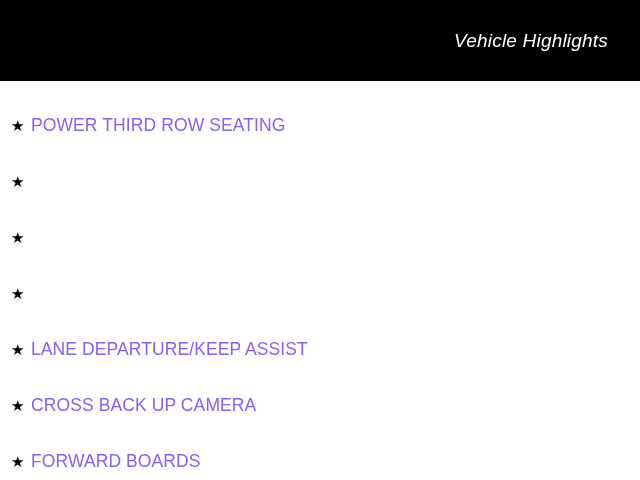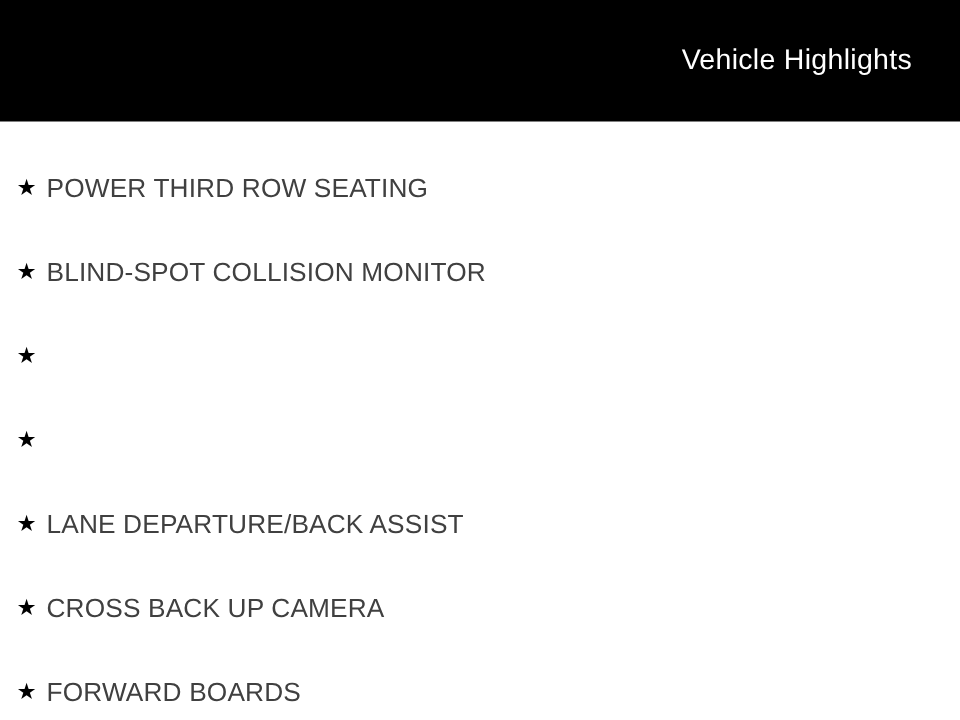--- a/index.html
+++ b/index.html
@@ -24,20 +24,21 @@
     top: 0;
     left: 0;
     width: 640px;
     height: 81px;
     background: #000000;
     display: flex;
     align-items: center;
     justify-content: flex-end;
     box-sizing: border-box;
     padding-right: 32px;
+    font-style: italic;
   }
   .header-title {
     color: #ffffff;
     font-size: 19px;
     letter-spacing: 0.2px;
     font-weight: 400;
     white-space: nowrap;
   }
   .highlight-list {
     position: absolute;
@@ -56,21 +57,21 @@
   }
   .bullet-star {
     width: 20px;
     flex: 0 0 20px;
     color: #000000;
     font-size: 15px;
     line-height: 1;
     text-align: left;
   }
   .item-label {
-    color: #404040;
+    color: #8b5cf6;
     font-size: 17.5px;
     letter-spacing: 0.1px;
     white-space: nowrap;
   }
 </style>
 </head>
 <body>
 
 <div class="page">
 
@@ -80,34 +81,33 @@
 
   <div class="highlight-list">
 
     <div class="highlight-item">
       <span class="bullet-star">★</span>
       <span class="item-label">POWER THIRD ROW SEATING</span>
     </div>
 
     <div class="highlight-item">
       <span class="bullet-star">★</span>
-      <span class="item-label">BLIND-SPOT COLLISION MONITOR</span>
     </div>
 
     <div class="highlight-item">
       <span class="bullet-star">★</span>
     </div>
 
     <div class="highlight-item">
       <span class="bullet-star">★</span>
     </div>
 
     <div class="highlight-item">
       <span class="bullet-star">★</span>
-      <span class="item-label">LANE DEPARTURE/BACK ASSIST</span>
+      <span class="item-label">LANE DEPARTURE/KEEP ASSIST</span>
     </div>
 
     <div class="highlight-item">
       <span class="bullet-star">★</span>
       <span class="item-label">CROSS BACK UP CAMERA</span>
     </div>
 
     <div class="highlight-item">
       <span class="bullet-star">★</span>
       <span class="item-label">FORWARD BOARDS</span>

